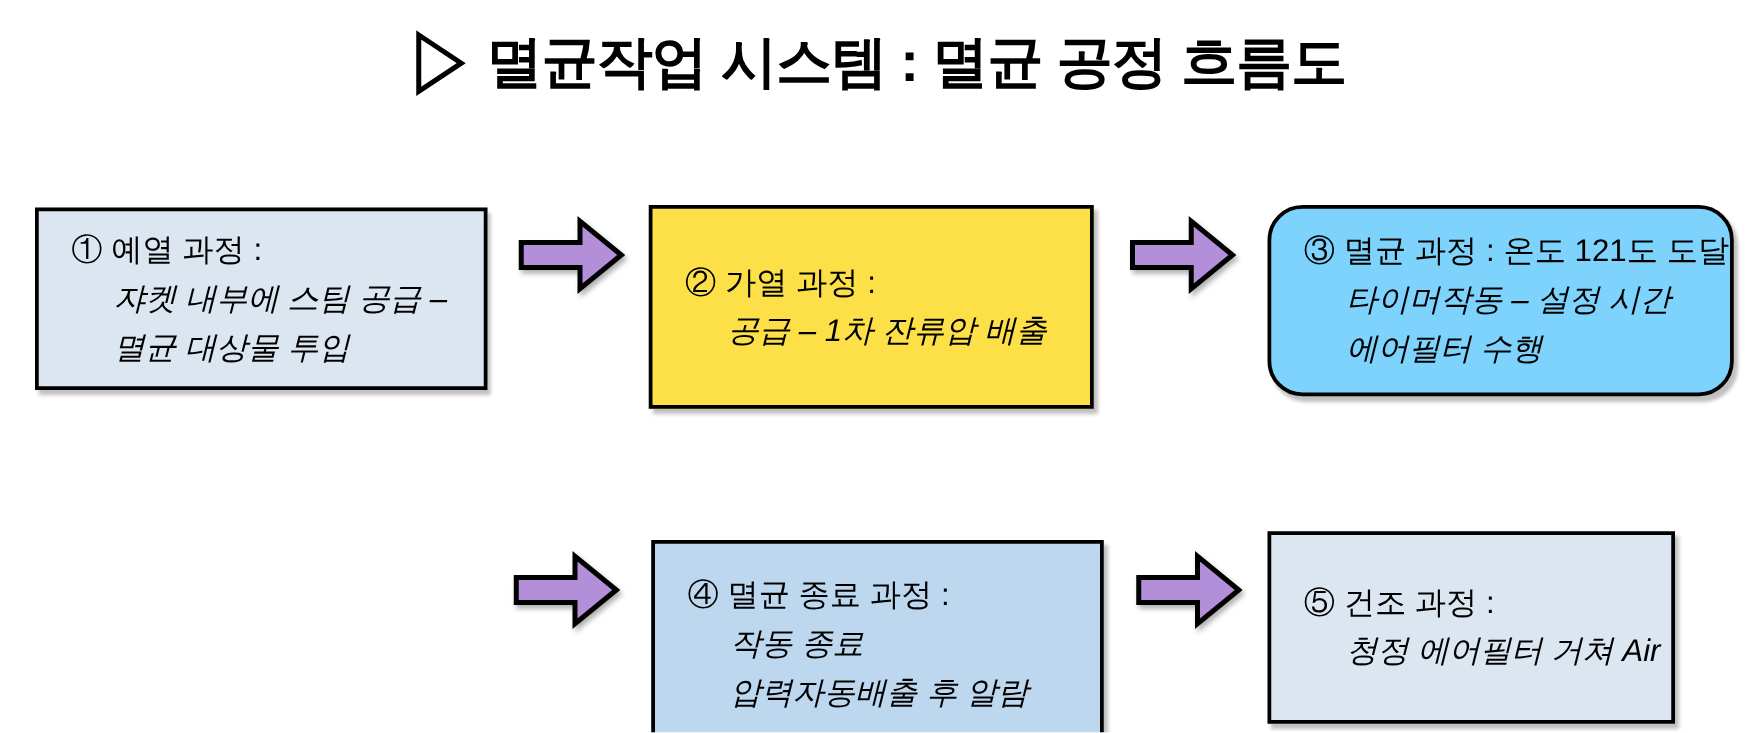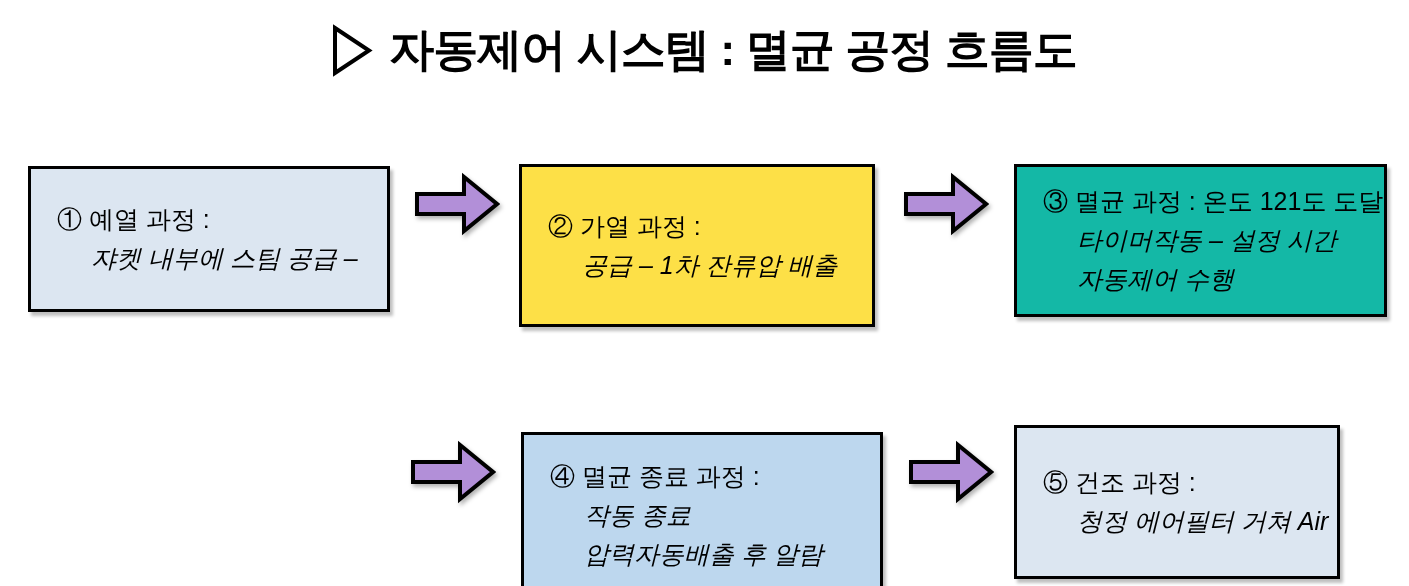--- a/index.html
+++ b/index.html
@@ -70,45 +70,46 @@
 </style>
 </head>
 <body>
 
 <div class="page">
 
   <header class="title-row">
     <svg class="tri-icon" viewBox="0 0 41 53" aria-hidden="true">
       <polygon points="3,4 37,26.5 3,49" fill="#ffffff" stroke-width="4" stroke-linejoin="miter" stroke="#000000"></polygon>
     </svg>
-    <h1 class="title">자동제어 시스템 : 멸균 공정 흐름도</h1>
+    <h1 class="title">멸균작업 시스템 : 멸균 공정 흐름도</h1>
   </header>
 
   <div class="box step1" style="background-color: rgb(220, 230, 241);">
     <div class="line">① 예열 과정 :</div>
     <div class="line indent">쟈켓 내부에 스팀 공급 –</div>
+    <div class="line indent">멸균 대상물 투입</div>
   </div>
 
   <svg class="arrow a1" viewBox="0 0 86 64" aria-hidden="true">
     <polygon points="3,22 50,22 50,5 83,32 50,59 50,42 3,42" stroke-width="4" stroke-linejoin="miter" fill="#b28fd8" stroke="#000000"></polygon>
   </svg>
 
   <div class="box step2" style="background-color: #fde047;">
     <div class="line">② 가열 과정 :</div>
     <div class="line indent">공급 – 1차 잔류압 배출</div>
   </div>
 
   <svg class="arrow a2" viewBox="0 0 86 64" aria-hidden="true">
     <polygon points="3,22 50,22 50,5 83,32 50,59 50,42 3,42" stroke-width="4" stroke-linejoin="miter" fill="#b28fd8" stroke="#000000"></polygon>
   </svg>
 
-  <div class="box step3" style="background-color: #14b8a6;">
+  <div class="box step3" style="background-color: #7dd3fc; border-radius: 28px;">
     <div class="line">③ 멸균 과정 : 온도 121도 도달</div>
     <div class="line indent">타이머작동 – 설정 시간</div>
-    <div class="line indent">자동제어 수행</div>
+    <div class="line indent">에어필터 수행</div>
   </div>
 
   <svg class="arrow a3" viewBox="0 0 86 64" aria-hidden="true">
     <polygon points="3,22 50,22 50,5 83,32 50,59 50,42 3,42" stroke-width="4" stroke-linejoin="miter" fill="#b28fd8" stroke="#000000"></polygon>
   </svg>
 
   <div class="box step4" style="background-color: rgb(189, 215, 238);">
     <div class="line">④ 멸균 종료 과정 :</div>
     <div class="line indent">작동 종료</div>
     <div class="line indent">압력자동배출 후 알람</div>

